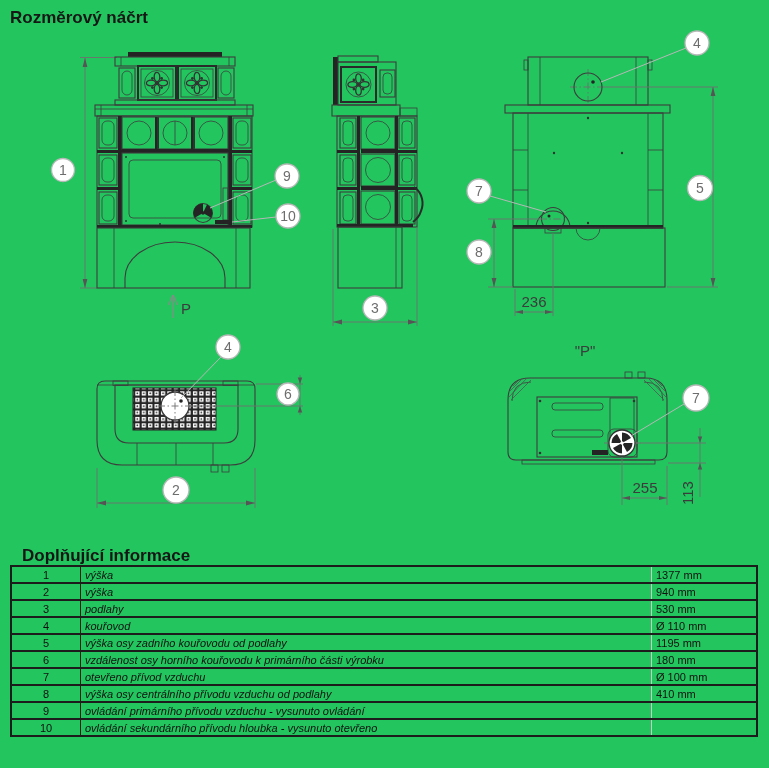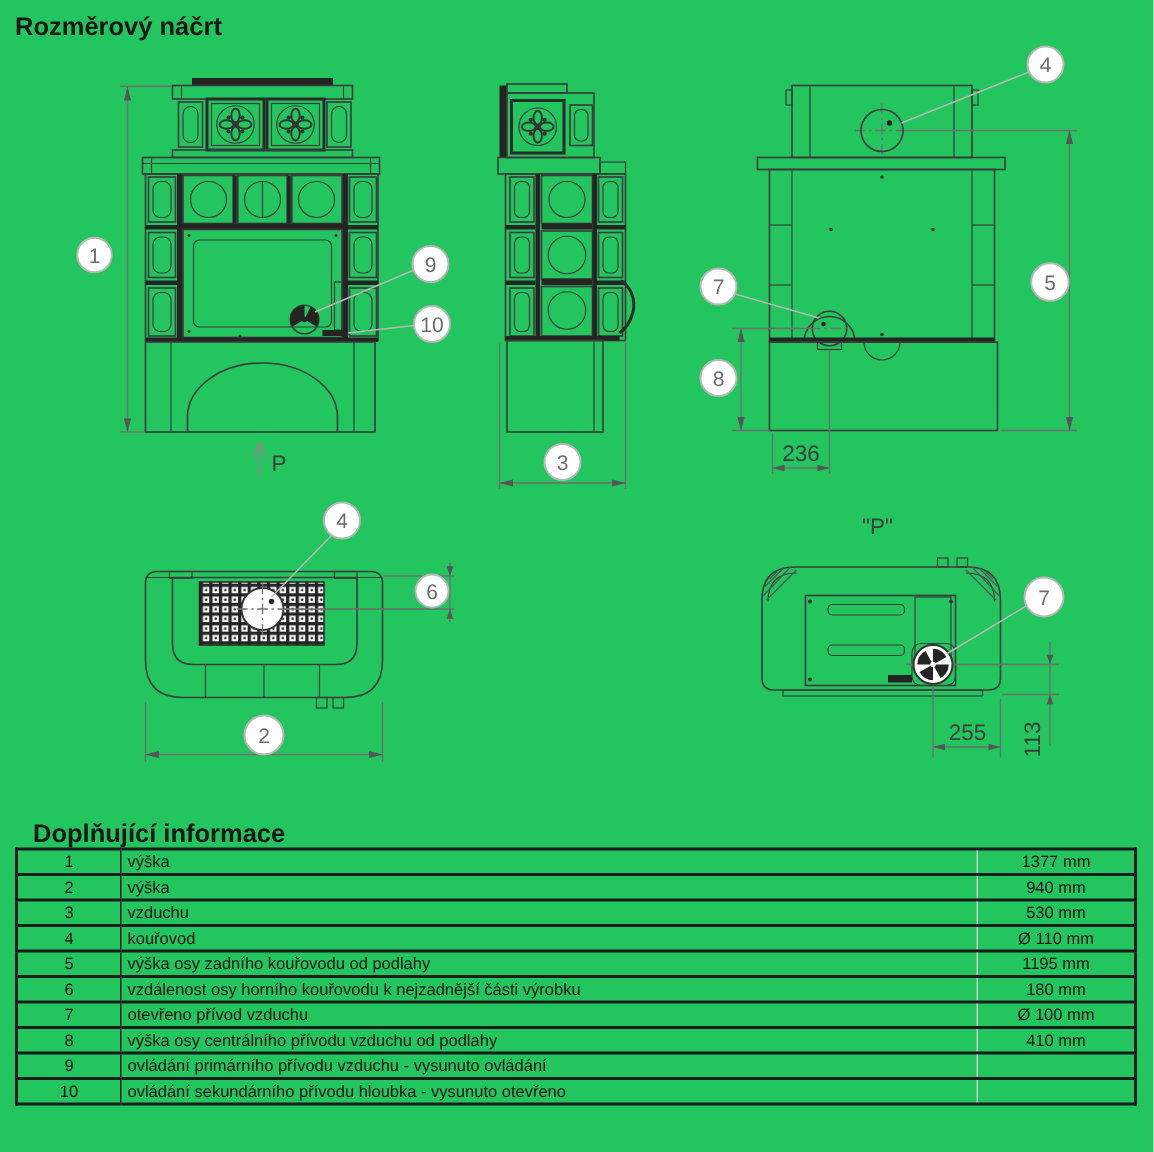--- a/index.html
+++ b/index.html
@@ -19,22 +19,22 @@
   .con{fill:#6d6d6d;font:14px "Liberation Sans",sans-serif;text-anchor:middle;}
   .dt{fill:#3c3c3c;font:15px "Liberation Sans",sans-serif;text-anchor:middle;}
   .ar{fill:#555;stroke:none;}
   .cd{stroke-dasharray:7 2.5 1.5 2.5;}
   .pet{fill:none;stroke:#333;stroke-width:1.3;}
   table.info{position:absolute;left:10px;top:565px;width:748px;border-collapse:collapse;
              font:11px "Liberation Sans",sans-serif;color:#111;table-layout:fixed;}
   table.info td{border-top:2px solid #1c1c1c;border-bottom:2px solid #1c1c1c;
                 height:15px;padding:0 4px;overflow:hidden;white-space:nowrap;}
   td.c-num{width:60px;text-align:center;border-left:2px solid #1c1c1c;border-right:1.6px solid #1c1c1c;}
-  td.c-lbl{border-right:1px solid #c9c9c9;}
-  td.c-val{width:96px;text-align:center;border-left:1px solid #c9c9c9;border-right:2px solid #1c1c1c;}
+  td.c-lbl{border-right:1px solid #c9c9c9;font-style:italic;}
+  td.c-val{width:96px;text-align:left;border-left:1px solid #c9c9c9;border-right:2px solid #1c1c1c;}
 </style>
 </head>
 <body>
 
 <div class="sheet">
 
   <div id="title" class="h1">Rozměrový náčrt</div>
 
   <svg width="769" height="535" viewBox="0 0 769 535">
     <defs>
@@ -396,36 +396,36 @@
         <td class="c-lbl">výška</td>
         <td class="c-val">1377 mm</td>
       </tr>
       <tr>
         <td class="c-num">2</td>
         <td class="c-lbl">výška</td>
         <td class="c-val">940 mm</td>
       </tr>
       <tr>
         <td class="c-num">3</td>
-        <td class="c-lbl">vzduchu</td>
+        <td class="c-lbl">podlahy</td>
         <td class="c-val">530 mm</td>
       </tr>
       <tr>
         <td class="c-num">4</td>
         <td class="c-lbl">kouřovod</td>
         <td class="c-val">Ø 110 mm</td>
       </tr>
       <tr>
         <td class="c-num">5</td>
         <td class="c-lbl">výška osy zadního kouřovodu od podlahy</td>
         <td class="c-val">1195 mm</td>
       </tr>
       <tr>
         <td class="c-num">6</td>
-        <td class="c-lbl">vzdálenost osy horního kouřovodu k nejzadnější části výrobku</td>
+        <td class="c-lbl">vzdálenost osy horního kouřovodu k primárního části výrobku</td>
         <td class="c-val">180 mm</td>
       </tr>
       <tr>
         <td class="c-num">7</td>
         <td class="c-lbl">otevřeno přívod vzduchu</td>
         <td class="c-val">Ø 100 mm</td>
       </tr>
       <tr>
         <td class="c-num">8</td>
         <td class="c-lbl">výška osy centrálního přívodu vzduchu od podlahy</td>

